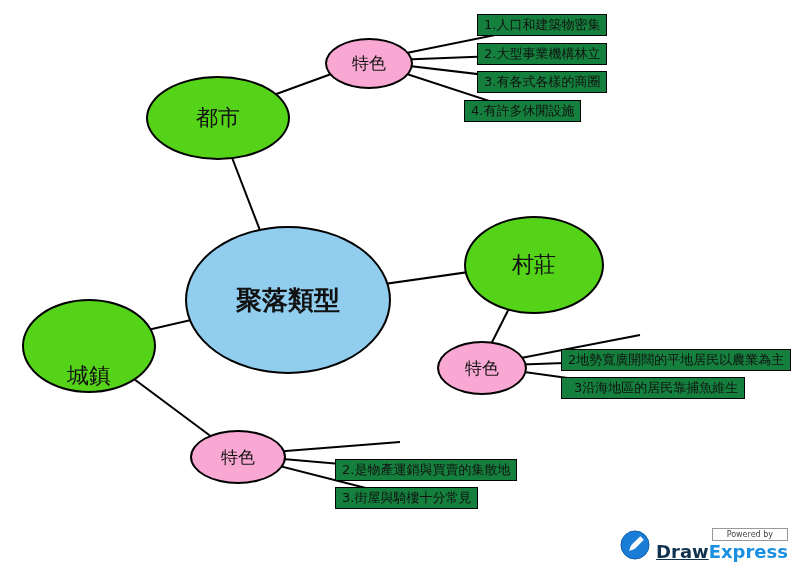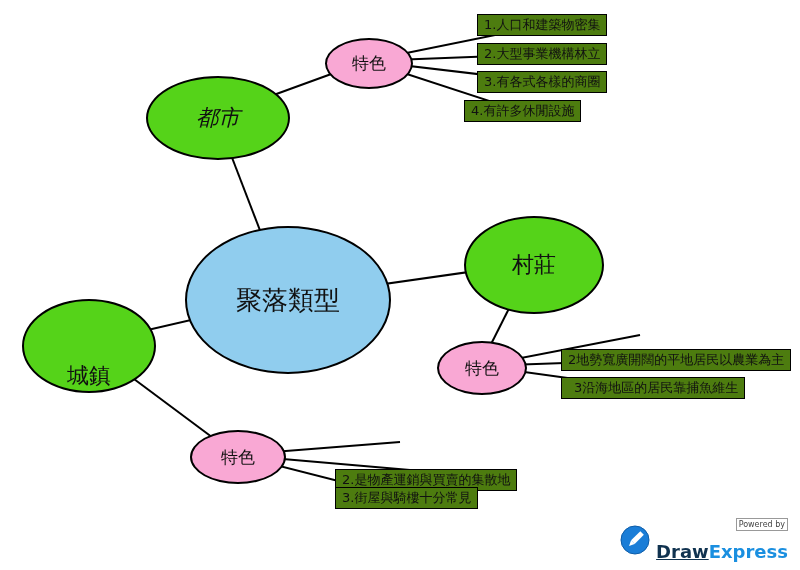--- a/index.html
+++ b/index.html
@@ -7,57 +7,57 @@
   .canvas {
     position:relative; width:800px; height:570px; background:#ffffff; overflow:hidden;
   }
   svg.edges { position:absolute; left:0; top:0; z-index:0; }
   .node {
     position:absolute; z-index:2;
     display:flex; align-items:center; justify-content:center;
     border:2px solid #000; border-radius:50%;
     color:#111; text-align:center;
   }
-  .center-node { background:#90cdee; }
+  .center-node { background:#90cdee;font-weight:bold; }
   .branch-node { background:#55d319; }
   .feature-node { background:#f9a8d4; }
   .item-box {
     position:absolute; z-index:2;
-    background:#4d7c0f; border:1.5px solid #000;
+    background:#15803d; border:1.5px solid #000;
     font-size:13px; line-height:16px; padding:2px 6px;
     white-space:nowrap; color:#111;
   }
   
   #node-center   { left:185px; top:226px; width:202px; height:144px; font-size:26px; }
-  #node-city     { left:146px; top:76px;  width:140px; height:80px;  font-size:22px;font-style:italic; }
+  #node-city     { left:146px; top:76px;  width:140px; height:80px;  font-size:22px; }
   #node-village  { left:464px; top:216px; width:136px; height:94px;  font-size:22px; }
   #node-town     { left:22px;  top:299px; width:130px; height:90px;  font-size:22px;align-items:flex-end; }
   #feat-city     { left:325px; top:38px;  width:84px;  height:47px;  font-size:17px; }
   #feat-village  { left:437px; top:341px; width:86px;  height:50px;  font-size:17px; }
   #feat-town     { left:190px; top:430px; width:92px;  height:50px;  font-size:17px; }
   
   #box-c1 { left:477px; top:14px; }
   #box-c2 { left:477px; top:43px; }
   #box-c3 { left:477px; top:71px; }
   #box-c4 { left:464px; top:100px; }
   #box-v1 { left:557px; top:324px; }
   #box-v2 { left:561px; top:349px; }
   #box-v3 { left:561px; top:377px;padding-left:12px; }
   #box-t1 { left:330px; top:431px; }
-  #box-t2 { left:335px; top:459px;margin-top:10px; }
+  #box-t2 { left:335px; top:459px; }
   #box-t3 { left:335px; top:487px; }
   
   .watermark {
     position:absolute; right:12px; bottom:8px; z-index:3;
     display:flex; align-items:center; gap:6px;
   }
   .wm-text { display:flex; flex-direction:column; align-items:flex-end; }
   .powered {
     font-size:8px; color:#444; border:1px solid #999;
-    padding:0 2px; line-height:11px; margin-bottom:11px;
+    padding:0 14px; line-height:11px; margin-bottom:1px;
   }
   .brand { font-size:18px; font-weight:bold; line-height:20px; }
   .brand .draw    { color:#10324f;text-decoration:underline; }
   .brand .express { color:#1a8fe0; }
 </style>
 </head>
 <body>
 
 <div class="canvas">
 

